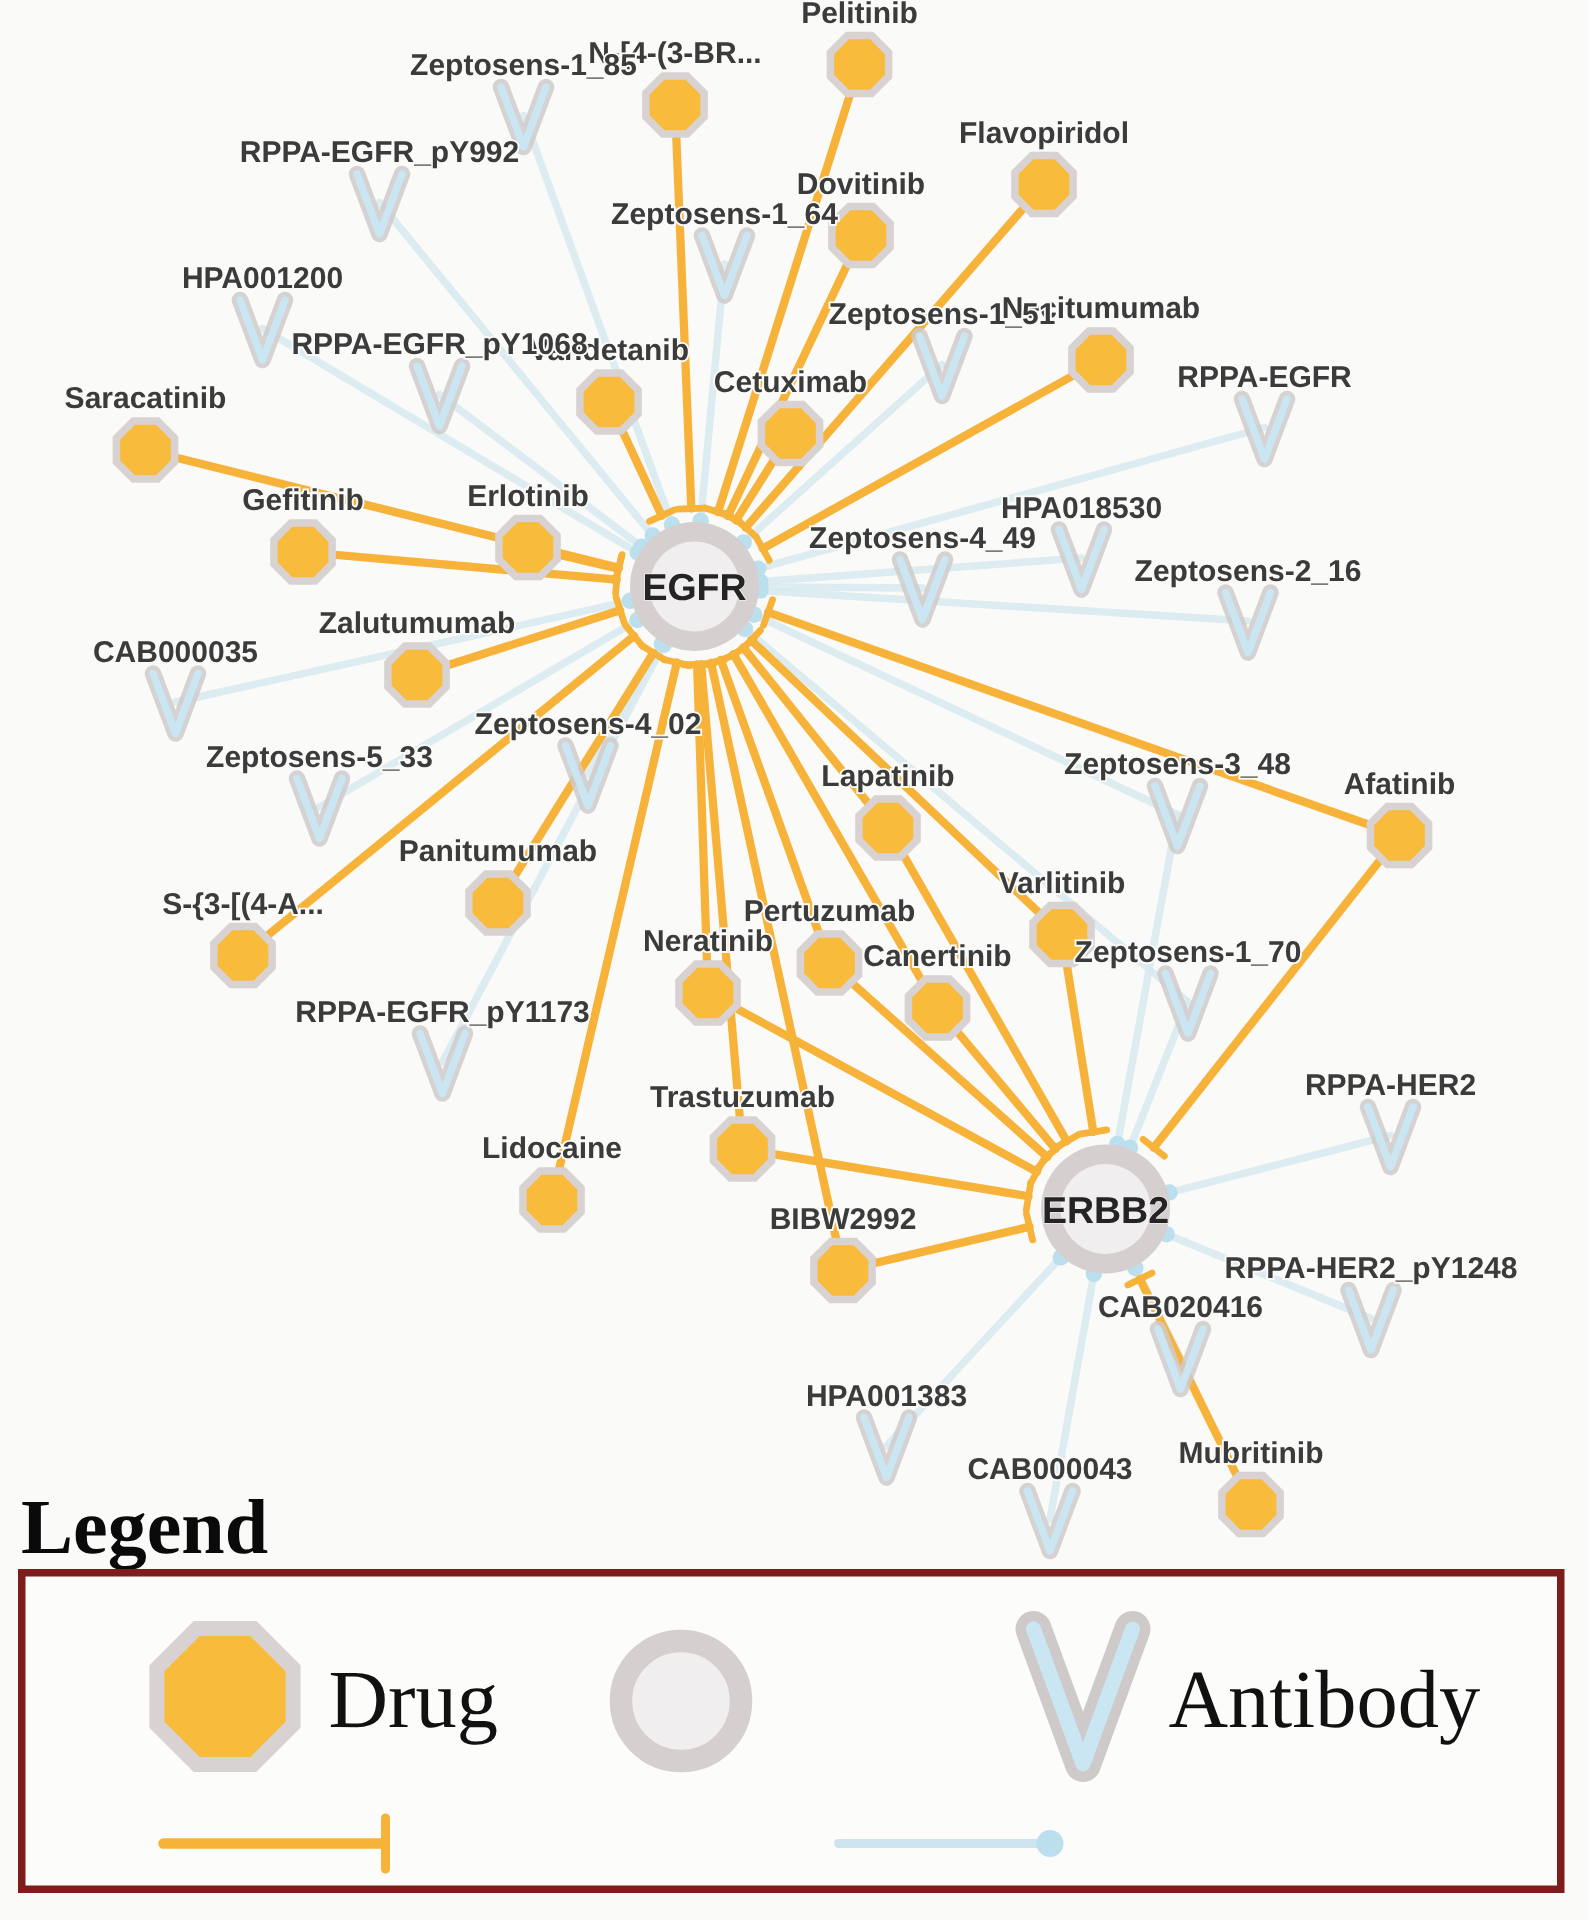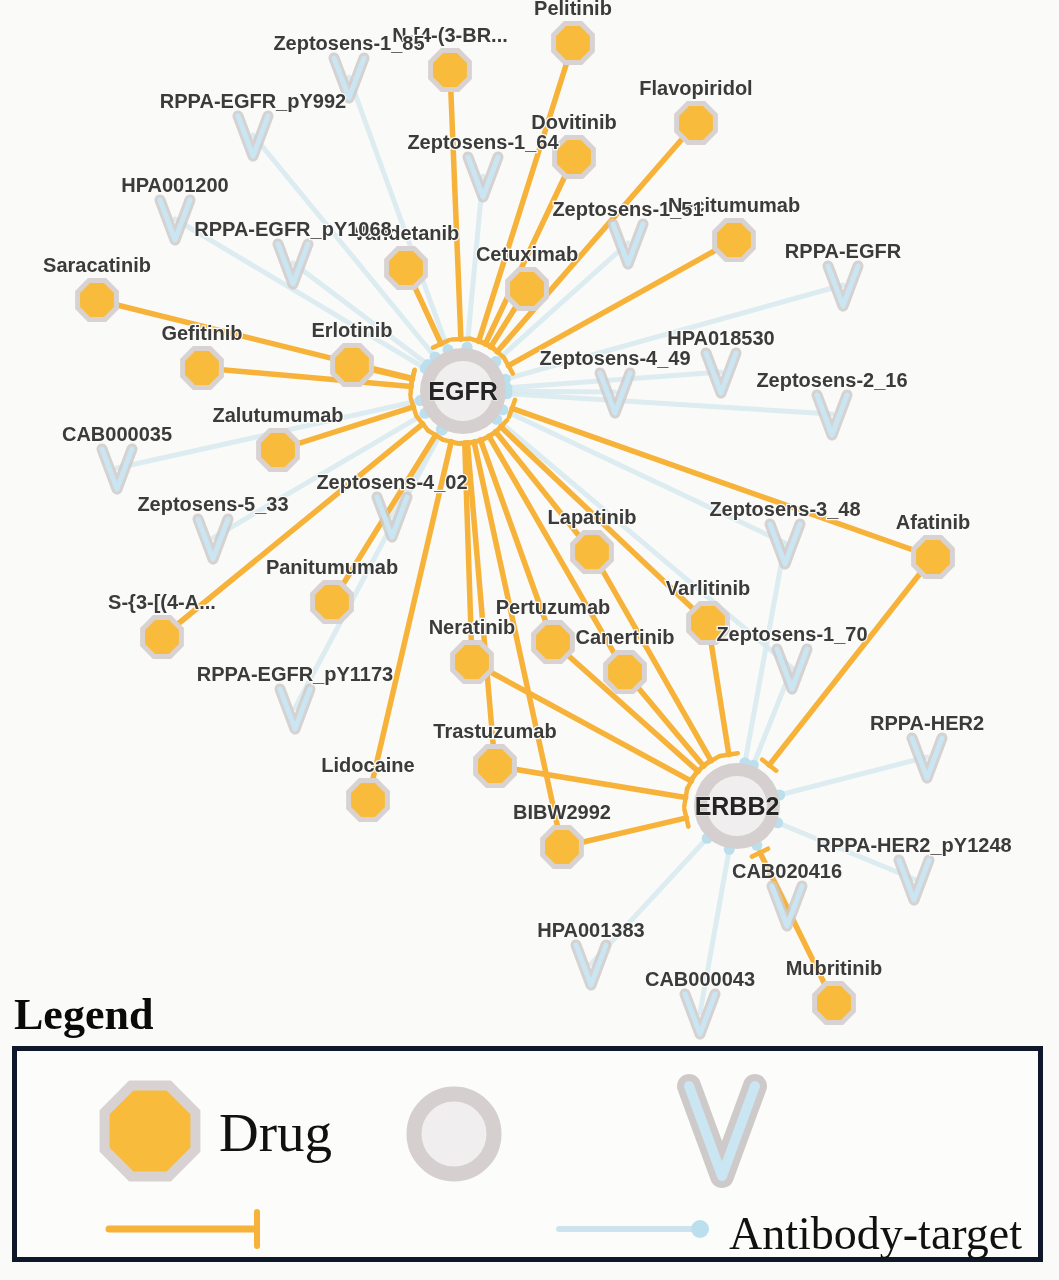--- a/index.html
+++ b/index.html
@@ -17,25 +17,25 @@
   }
   .genelabel{
     font-family:"Liberation Sans",sans-serif;
     font-weight:bold;font-size:25px;fill:#242424;
     text-anchor:middle;
     paint-order:stroke;stroke:#efecec;stroke-width:1px;
   }
   .legend-title{
     position:absolute;left:14px;top:993px;
     font-family:"Liberation Serif","DejaVu Serif",serif;
-    font-weight:bold;font-size:44px;color:#0a0a0a;line-height:1;
+    font-weight:bold;font-size:52px;color:#0a0a0a;line-height:1;
   }
   .legend-box{
     position:absolute;left:12px;top:1046px;width:1031px;height:216px;
-    border:5px solid #0f172a;background:#fcfcfb;box-sizing:border-box;
+    border:5px solid #7f1d1d;background:#fcfcfb;box-sizing:border-box;
   }
   .legend-box .ic{position:absolute;}
   .legend-node-label{
     position:absolute;
     font-family:"Liberation Serif","DejaVu Serif",serif;
     font-size:55px;color:#111;line-height:1;
   }
   .legend-edge-label{
     position:absolute;
     font-family:"Liberation Serif","DejaVu Serif",serif;
@@ -381,25 +381,25 @@
   <span class="legend-node-label" style="left:202px;top:54px;">Drug</span>
 
   <svg class="ic" style="left:382px;top:28px;" width="110" height="110" viewBox="-55 -55 110 110">
     <circle r="40" fill="#f0eeee" stroke="#d5d0cf" stroke-width="15"></circle>
   </svg>
 
   <svg class="ic" style="left:640px;top:14px;" width="130" height="130" viewBox="-65 -65 130 130">
     <path d="M -33 -44 L 0 46 L 33 -44" fill="none" stroke="#cfcaca" stroke-width="24" stroke-linecap="round" stroke-linejoin="round"></path>
     <path d="M -33 -44 L 0 46 L 33 -44" fill="none" stroke="#c9e6f2" stroke-width="10" stroke-linecap="round" stroke-linejoin="round"></path>
   </svg>
+  <span class="legend-node-label" style="left:762px;top:54px;">Antibody</span>
 
   <svg class="ic" style="left:86px;top:156px;" width="172" height="44" viewBox="0 0 172 44">
     <line x1="6" y1="22" x2="152" y2="22" stroke="#f7b239" stroke-width="7" stroke-linecap="round"></line>
     <line x1="154" y1="5" x2="154" y2="39" stroke="#f7b239" stroke-width="6" stroke-linecap="round"></line>
   </svg>
 
   <svg class="ic" style="left:536px;top:156px;" width="170" height="44" viewBox="0 0 170 44">
     <line x1="6" y1="22" x2="140" y2="22" stroke="#cde4ee" stroke-width="6" stroke-linecap="round"></line>
     <circle cx="147" cy="22" r="9" fill="#bcdfed"></circle>
   </svg>
-  <span class="legend-edge-label" style="left:712px;top:160px;">Antibody-target</span>
 
 </div>
 
 </body></html>

